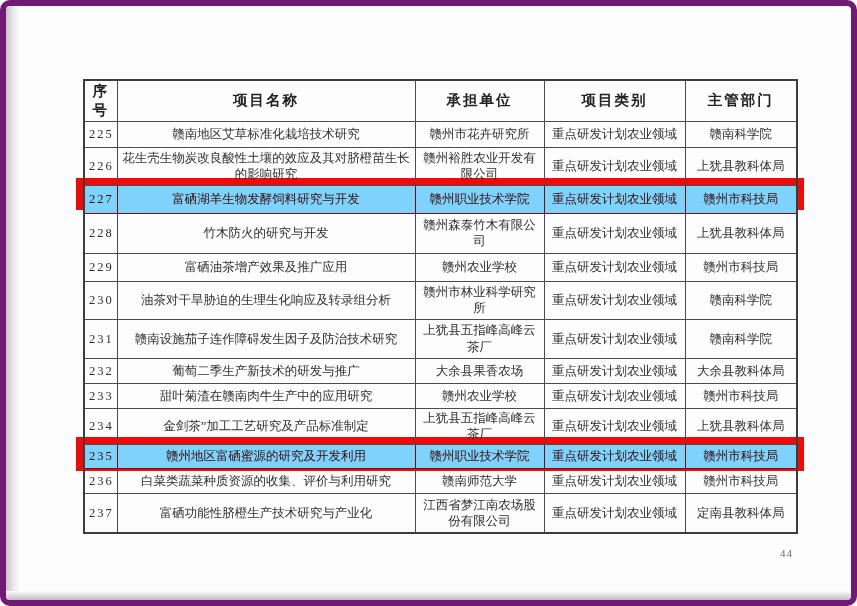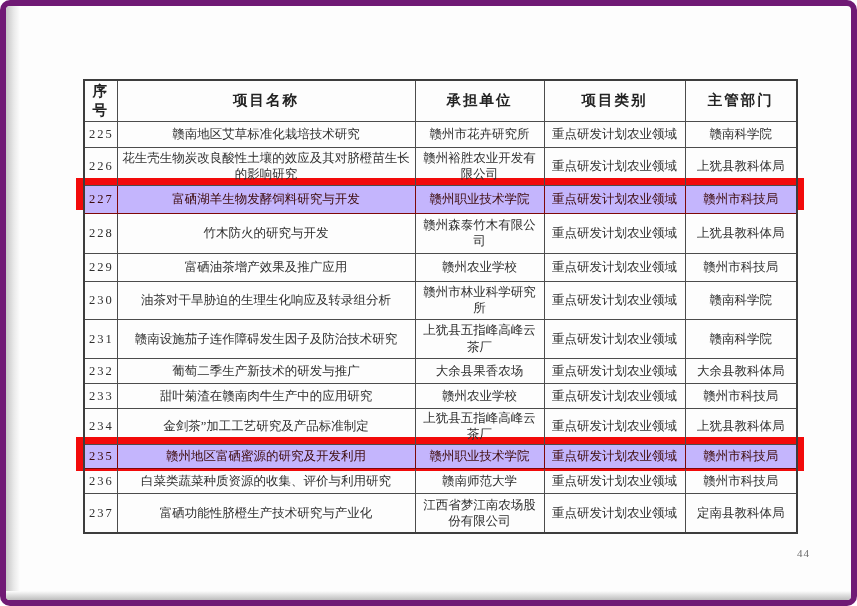--- a/index.html
+++ b/index.html
@@ -65,26 +65,26 @@
   }
   table.doc-table { border: 2px solid #3d3d3d; }
   table.doc-table th {
     font-size: 14.5px;
     font-weight: bold;
     color: #222222;
     height: 35px;
     letter-spacing: 2px;
   }
   td.cell-no { letter-spacing: 2px; font-size: 12px; color: #383838; }
-  tr.hl { background: #c4b5fd; }
+  tr.hl { background: #7dd3fc; }
   tr.hl td { color: #3c0a0a; border-color: #7e0808; }
   .page-number {
     position: absolute;
     top: 541px;
-    right: 41px;
+    right: 58px;
     font-size: 11px;
     color: #6b6b6b;
     letter-spacing: 1px;
     z-index: 1;
   }
 </style>
 </head>
 <body>
 
 <div class="page">

